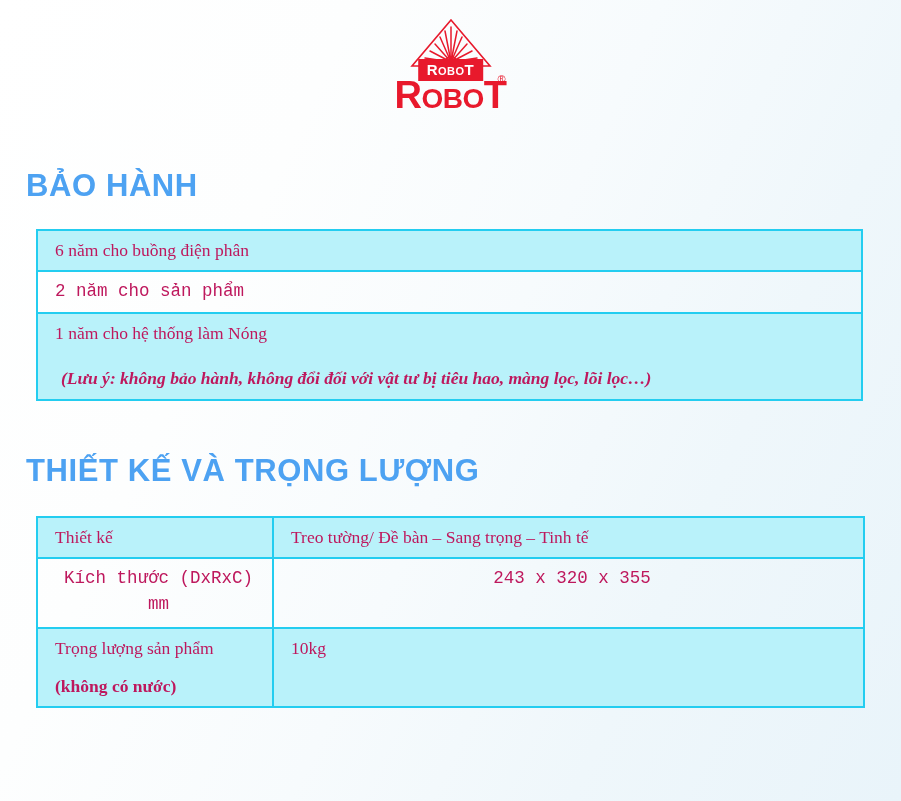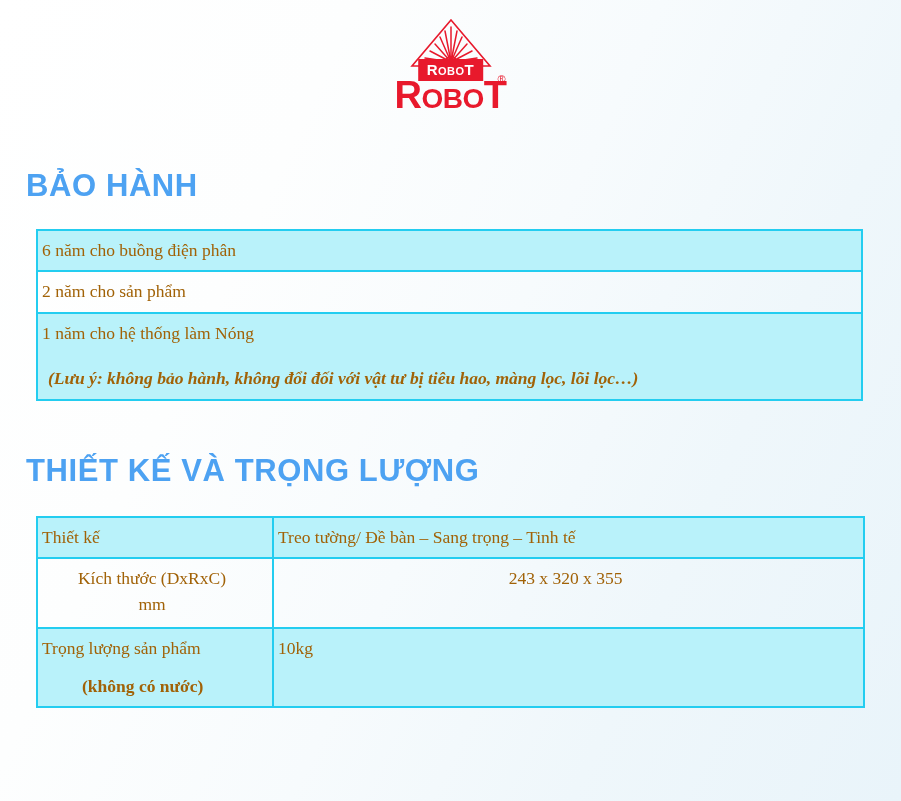--- a/index.html
+++ b/index.html
@@ -114,45 +114,44 @@
     width: 827px;
     border-collapse: collapse;
     table-layout: fixed;
     font-family: "Liberation Serif", "DejaVu Serif", serif;
   }
   #table-warranty { top: 229px; }
   #table-design   { top: 516px; border-radius: 16px; }
 
   .data-table td {
     border: 2px solid #23CDF0;
-    color: #a16207;
+    color: #be185d;
     font-size: 17.5px;
     line-height: 1.45;
-    padding: 7px 10px 7px 4px;
+    padding: 7px 10px 7px 17px;
     vertical-align: top;
   }
   .cell-fill  { background: #B9F2FA; }
-  .cell-plain { background: transparent; }
+  .cell-plain { background: transparent; font-family: Liberation Mono, monospace; }
 
   .row-tall td { height: 54px; text-align: center; }
   .row-extra td { height: 58px; }
 
   .note-line {
     display: block;
     font-weight: bold;
     font-style: italic;
     padding-left: 6px;
     margin-top: 20px;
     font-size: 17.5px;
   }
   .bold-line {
     display: block;
     font-weight: bold;
     margin-top: 12px;
-    margin-left: 40px;
   }
   .second-line {
     display: block;
   }
 </style>
 </head>
 <body>
 
 <div class="page">
 

